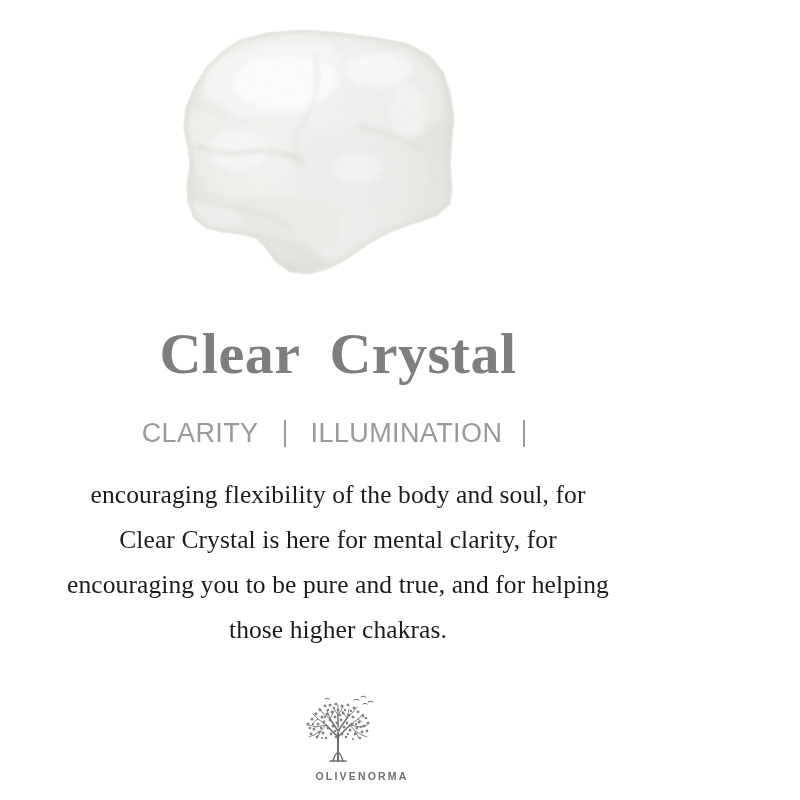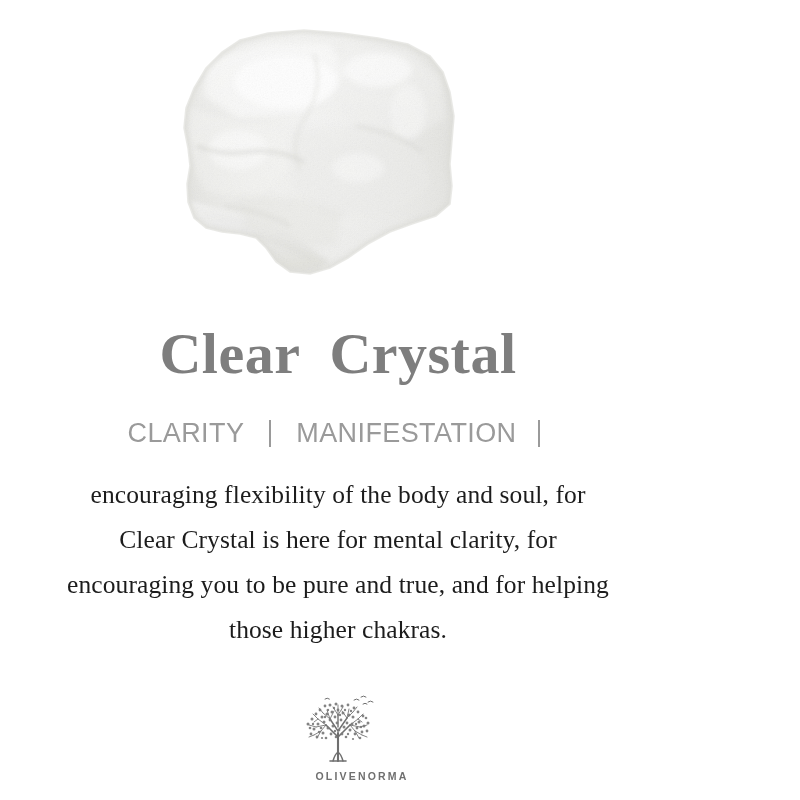--- a/index.html
+++ b/index.html
@@ -224,21 +224,21 @@
                L284,232 L268,228 L256,218 L250,202 L249,184 L252,166
                L250,148 L246,128 L248,108 L256,88 L268,68 L284,52 Z" fill="none" stroke="#e8e8e4" stroke-width="1.6" opacity="0.9"></path>
     </svg>
   </div>
 
   <h1 class="product-title">Clear  Crystal</h1>
 
   <div class="keywords">
     <span class="keyword">CLARITY</span>
     <span class="kw-sep"></span>
-    <span class="keyword">MANIFESTATION</span>
+    <span class="keyword">ILLUMINATION</span>
     <span class="kw-sep tight"></span>
   </div>
 
   <div class="description">
     <div>encouraging flexibility of the body and soul, for</div>
     <div>Clear Crystal is here for mental clarity, for</div>
     <div>encouraging you to be pure and true, and for helping</div>
     <div>those higher chakras.</div>
   </div>
 

